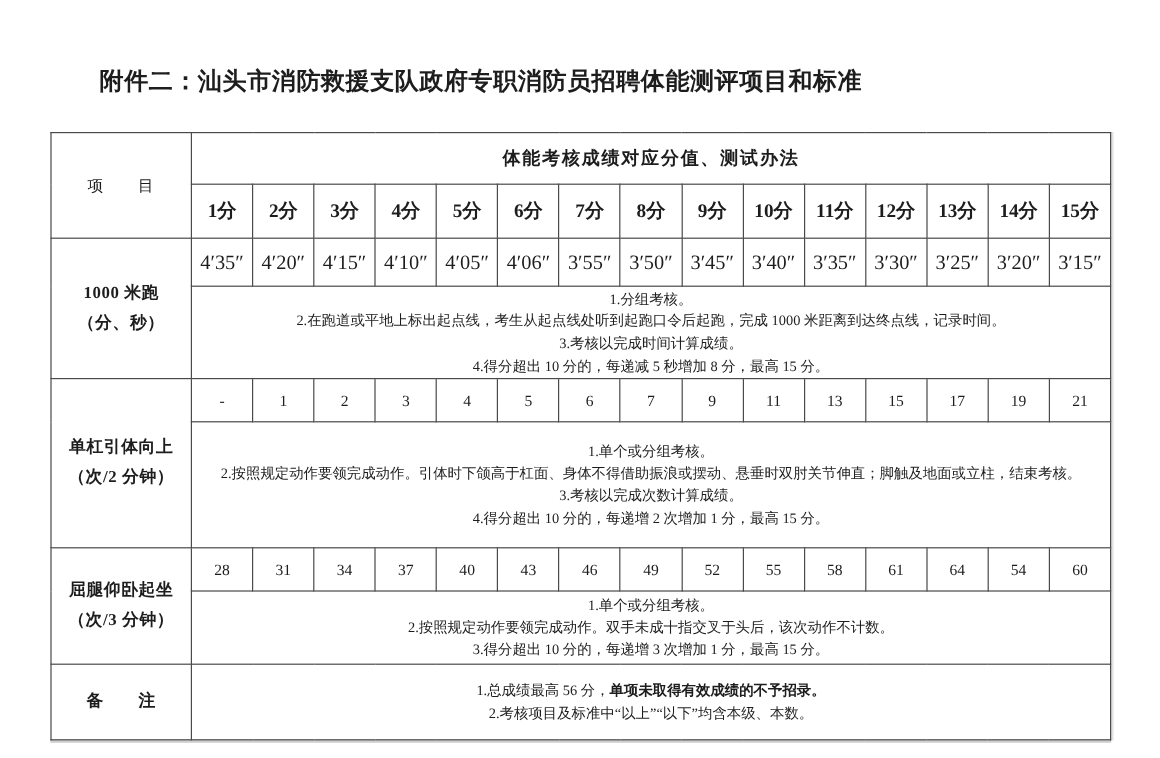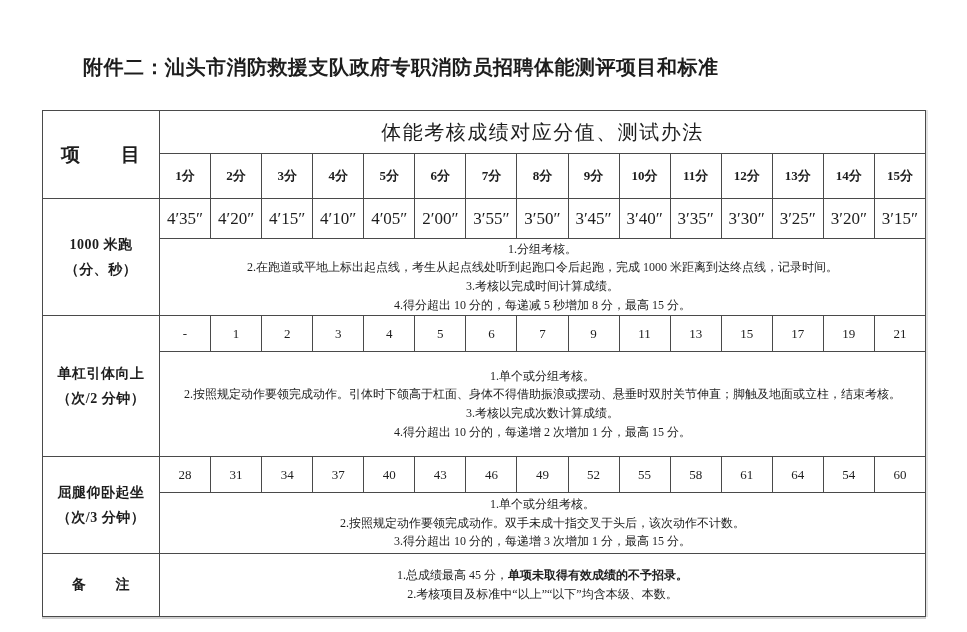--- a/index.html
+++ b/index.html
@@ -25,26 +25,26 @@
     box-shadow:0 2px 0 #cfcfcf, 2px 0 0 #e3e3e3;
   }
   .tbl td {
     border:1px solid #4a4a4a;
     text-align:center; vertical-align:middle;
     padding:0;
     overflow:hidden;
   }
   col.c0 { width:117px; }
   .item-head {
-    font-weight:bold; font-size:19px; letter-spacing:1px;
+    font-weight:normal; font-size:13px; letter-spacing:1px;
   }
   .main-head {
-    font-weight:normal; font-size:20px; height:42px; letter-spacing:1.5px;
+    font-weight:bold; font-size:15px; height:42px; letter-spacing:1.5px;
   }
-  .score-cell { font-weight:bold; font-size:13px; height:44px; }
+  .score-cell { font-weight:bold; font-size:16px; height:44px; }
   .val { font-size:17px; height:39px; }
   .val-sm { font-size:13px; height:35px; }
   .item-cell {
     font-weight:bold; font-size:14px;
     white-space:pre-line; line-height:1.8; letter-spacing:0.5px;border-radius:20px;
   }
   .notes {
     text-align:left; vertical-align:middle;
     padding:3px 8px 3px 6px;
     font-size:12px; line-height:1.55;
@@ -104,21 +104,21 @@
     </tr>
 
     <tr>
       <td class="item-cell" rowspan="2">1000 米跑
 （分、秒）</td>
       <td class="val">4′35″</td>
         <td class="val">4′20″</td>
         <td class="val">4′15″</td>
         <td class="val">4′10″</td>
         <td class="val">4′05″</td>
-        <td class="val">2′00″</td>
+        <td class="val">4′06″</td>
         <td class="val">3′55″</td>
         <td class="val">3′50″</td>
         <td class="val">3′45″</td>
         <td class="val">3′40″</td>
         <td class="val">3′35″</td>
         <td class="val">3′30″</td>
         <td class="val">3′25″</td>
         <td class="val">3′20″</td>
         <td class="val">3′15″</td>
     </tr>
@@ -182,18 +182,18 @@
       <td class="notes h-situp-notes" colspan="15">
         <div class="note-line">1.单个或分组考核。</div>
           <div class="note-line">2.按照规定动作要领完成动作。双手未成十指交叉于头后，该次动作不计数。</div>
           <div class="note-line">3.得分超出 10 分的，每递增 3 次增加 1 分，最高 15 分。</div>
       </td>
     </tr>
 
     <tr>
       <td class="item-cell">备　　注</td>
       <td class="notes h-remark" colspan="15">
-        <div class="note-line"><span>1.总成绩最高 45 分，</span><span class="b">单项未取得有效成绩的不予招录。</span></div>
+        <div class="note-line"><span>1.总成绩最高 56 分，</span><span class="b">单项未取得有效成绩的不予招录。</span></div>
         <div class="note-line">2.考核项目及标准中“以上”“以下”均含本级、本数。</div>
       </td>
     </tr>
   </tbody>
 </table>
 
 </body></html>

